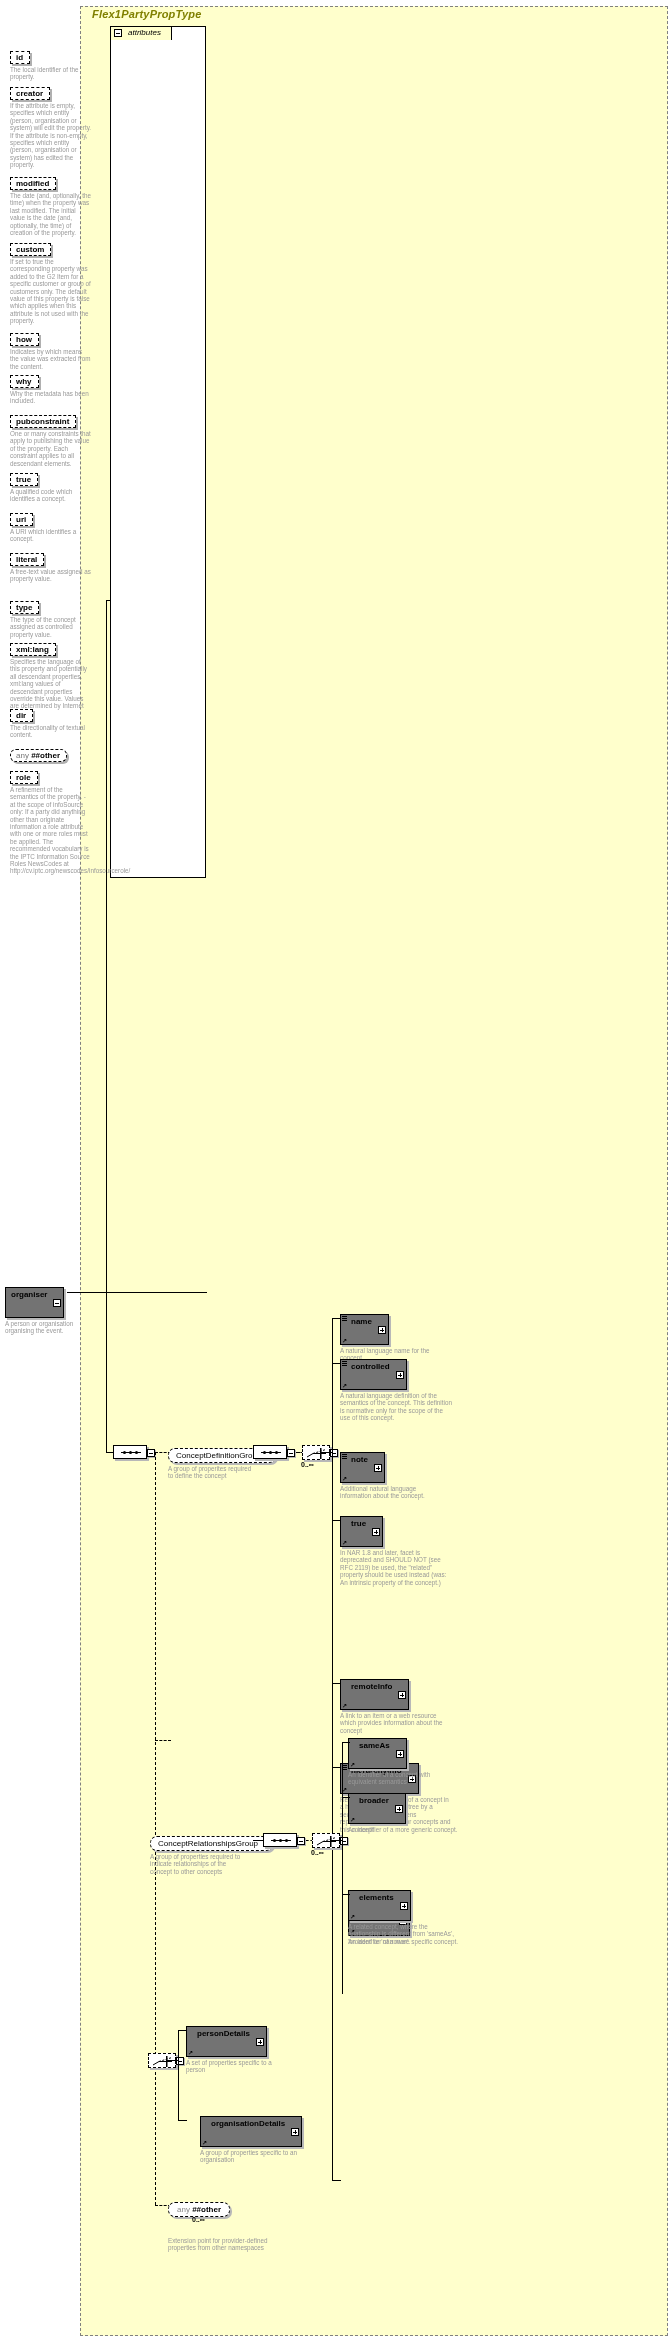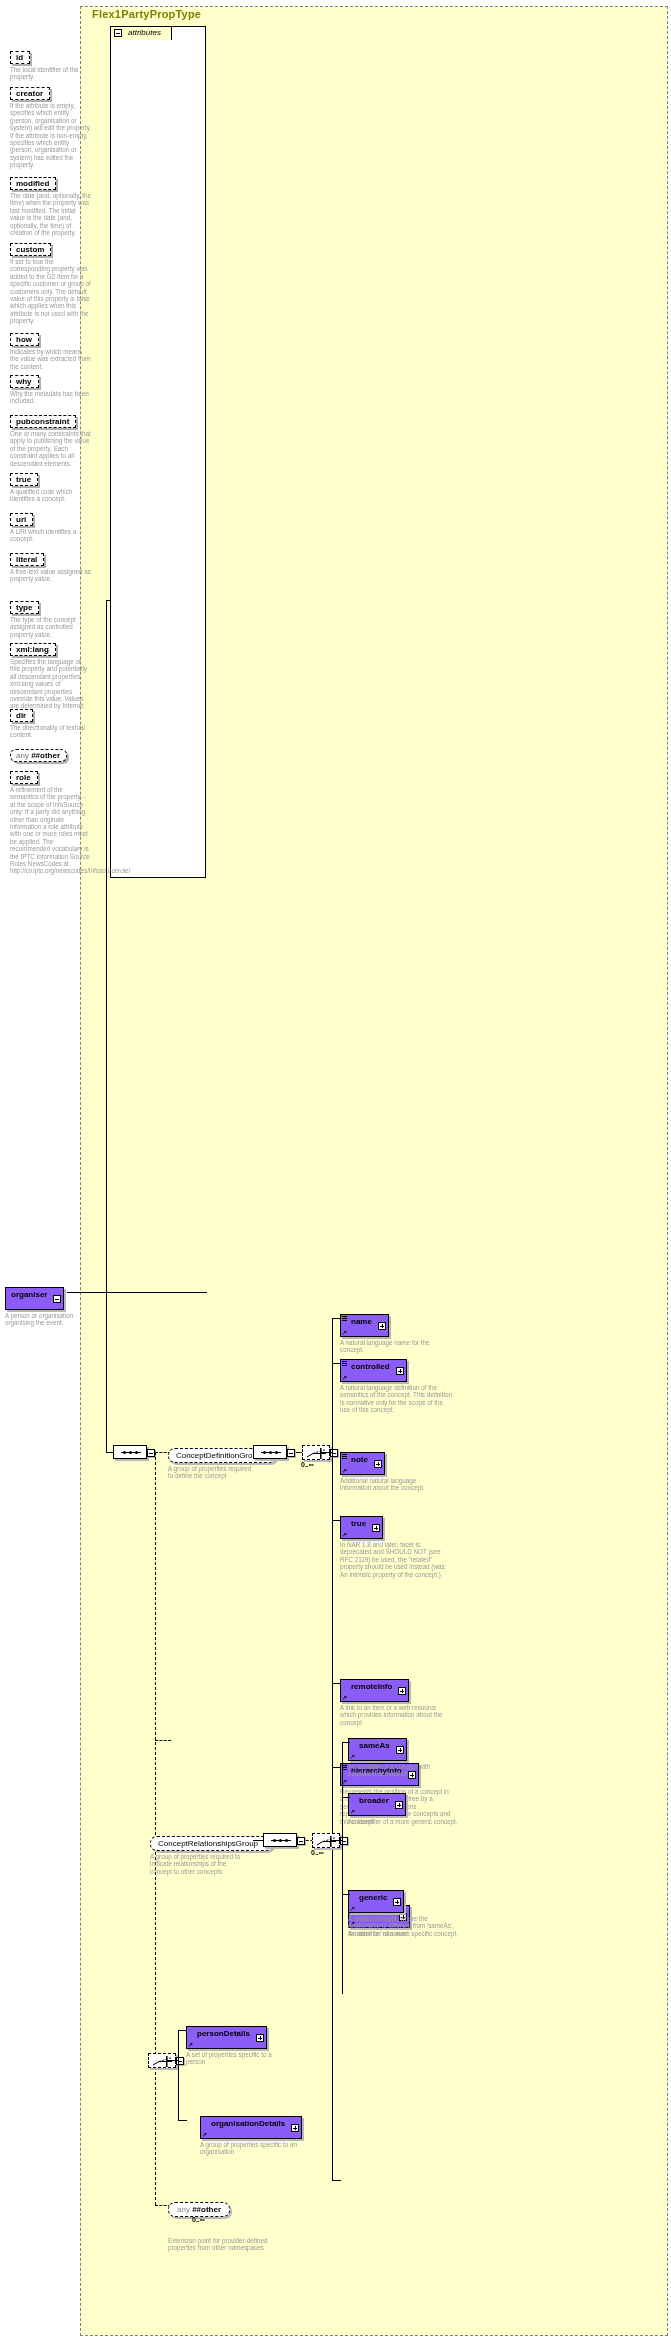--- a/index.html
+++ b/index.html
@@ -5,21 +5,21 @@
   html,body{margin:0;padding:0;background:#fff;}
   body{width:671px;height:2343px;position:relative;
        font-family:"Liberation Sans","DejaVu Sans",sans-serif;
        -webkit-font-smoothing:none;}
   .abs{position:absolute;}
 
   
   #type-box{left:80px;top:6px;width:588px;height:2330px;
             background:#ffffcc;border:1px dashed #808080;border-left:1px dashed #808080;
             box-sizing:border-box;}
-  #type-title{left:92px;top:8px;font-size:11px;font-weight:bold;color:#808000;letter-spacing:.2px;}
+  #type-title{left:92px;top:8px;font-size:11px;font-weight:bold;color:#808000;letter-spacing:.2px;font-style:italic;}
 
   
   #attr-panel{left:110px;top:26px;width:96px;height:852px;
               background:#ffffff;border:1px solid #000;box-sizing:border-box;}
   #attr-tab{left:110px;top:26px;width:62px;height:14px;background:#ffffcc;
             border:1px solid #000;border-bottom:none;box-sizing:border-box;}
   #attr-tab-label{left:128px;top:28px;font-size:8px;font-style:italic;color:#000;}
   .expander{position:absolute;width:8px;height:8px;border:1px solid #000;background:#fff;
             box-sizing:border-box;}
   .expander:before{content:"";position:absolute;left:1px;top:3px;width:4px;height:1px;background:#000;}
@@ -29,22 +29,22 @@
   .attr{position:absolute;left:10px;}
   .attr .chip{position:relative;display:inline-block;border:1px dashed #000;
               background:#fff;padding:1px 6px 1px 5px;font-size:8px;font-weight:bold;color:#000;
               box-shadow:2px 2px 0 #b0b0b0;box-sizing:border-box;}
   .attr .chip.any{border-radius:6px;}
   .attr .chip .any-lbl{font-weight:normal;color:#777;}
   .attr .desc{font-size:6.3px;line-height:7.4px;color:#999;margin-top:2px;width:82px;}
 
   
   #root-el{left:5px;top:1283px;width:62px;}
-  .elbox{position:relative;display:inline-block;background:#8b5cf6;border:1px solid #000;
-         box-shadow:2px 2px 0 #b8b8b8;padding:2px 16px 10px 5px;font-size:8px;font-weight:bold;
+  .elbox{position:relative;display:inline-block;background:#737373;border:1px solid #000;
+         box-shadow:2px 2px 0 #b8b8b8;padding:2px 16px 18px 5px;font-size:8px;font-weight:bold;
          color:#000;box-sizing:border-box;white-space:nowrap;}
   .elbox .exp{position:absolute;right:2px;top:50%;margin-top:-4px;width:8px;height:8px;
               border:1px solid #000;background:#fff;box-sizing:border-box;}
   .elbox .exp:before{content:"";position:absolute;left:1px;top:3px;width:4px;height:1px;background:#000;}
   .elbox .exp.plus:after{content:"";position:absolute;left:3px;top:1px;width:1px;height:4px;background:#000;}
   .elbox .seqmark{position:absolute;left:1px;top:1px;width:5px;height:4px;}
   .elbox .seqmark i{display:block;height:1px;background:#000;margin-bottom:1px;}
   .elbox .arrow{position:absolute;left:1px;bottom:0px;font-size:6px;line-height:6px;color:#000;}
   .eldesc{font-size:6.3px;line-height:7.4px;color:#999;}
 
@@ -347,21 +347,21 @@
     <span class="arrow">↗</span>
     <span style="padding-left:5px">narrower</span>
     <span class="exp plus"></span>
   </span>
   <div class="eldesc" style="width:110px;margin-top:2px">An identifier of a more specific concept.</div>
 </div>
 
 <div class="abs" style="left:348px;top:1886px;width:120px">
   <span class="elbox">
     <span class="arrow">↗</span>
-    <span style="padding-left:5px">generic</span>
+    <span style="padding-left:5px">elements</span>
     <span class="exp plus"></span>
   </span>
   <div class="eldesc" style="width:112px;margin-top:2px">A related concept, where the relationship is different from 'sameAs', 'broader' or 'narrower'.</div>
 </div>
 <div class="line hline abs" style="left:342px;top:1894px;width:8px"></div>
 
 <div class="choice abs" style="left:148px;top:2053px">
   <svg width="22" height="11" viewBox="0 0 22 11">
     <path d="M1 9 L7 5.5 L20 5.5" stroke="#000" fill="none" stroke-width="1"></path>
     <path d="M7 5.5 L20 1.5" stroke="#000" fill="none" stroke-width="1" stroke-dasharray="2,1.5"></path>

